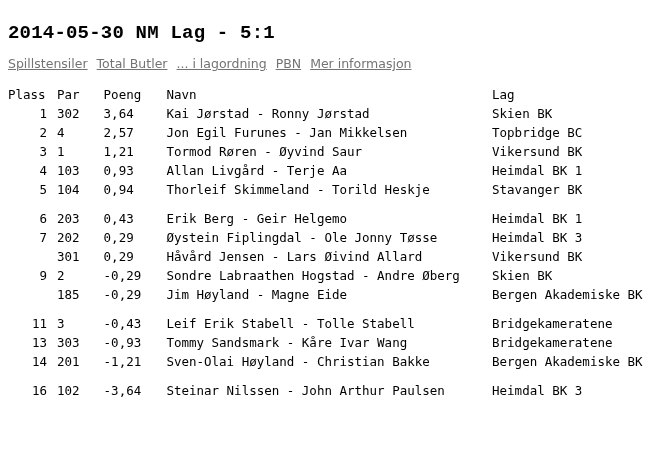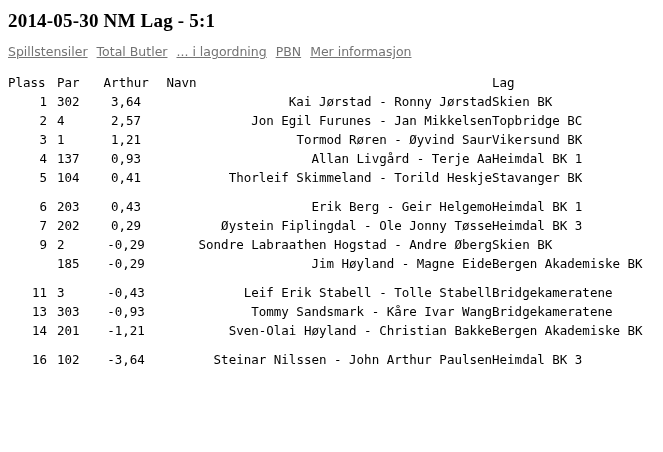--- a/index.html
+++ b/index.html
@@ -12,25 +12,25 @@
     height: 452px;
     overflow: hidden;
     font-family: "DejaVu Sans Mono", monospace;
     color: #000000;
   }
   .page {
     padding: 10px 0 0 8px;
     box-sizing: border-box;
   }
   .title {
-    font-family: Liberation Serif, serif;
+    font-family: Liberation Mono, monospace;
     font-size: 19px;
     font-weight: bold;
     letter-spacing: 0.2px;
-    margin: 0 0 12px 0;
+    margin: 12px 0 12px 0;
     color: #000;
   }
   .links {
     font-family: "DejaVu Sans", sans-serif;
     font-size: 12.5px;
     margin: 0 0 14px 0;
     white-space: nowrap;
   }
   .links a {
     color: #737373;
@@ -55,22 +55,22 @@
     padding: 0;
     margin-top: 48px;
   }
   table.results td {
     padding: 0;
     white-space: pre;
     vertical-align: top;
   }
   .c-plass { width: 44px; text-align: right; padding-right: 10px !important; }
   .c-par   { width: 40px; text-align: left; padding-right: 12px !important; }
-  .c-poeng { width: 48px; text-align: center; padding-right: 18px !important; }
-  .c-navn  { width: 340px; text-align: right; }
+  .c-poeng { width: 48px; text-align: left; padding-right: 18px !important; }
+  .c-navn  { width: 340px; }
   .c-lag   { width: 180px; }
   th.c-plass, th.c-par, th.c-poeng { text-align: left; padding-right: 0 !important; }
   th.c-plass { width: 44px; }
   tr.gap td { height: 10px; line-height: 10px; font-size: 1px; }
   .hdr-row th { padding-bottom: 10px; }
 </style>
 </head>
 <body>
 
 <div class="page">
@@ -78,21 +78,21 @@
   <h1 class="title">2014-05-30  NM Lag - 5:1</h1>
 
   <div class="links"><a href="#">Spillstensiler</a><a href="#">Total Butler</a><a href="#">... i lagordning</a><a href="#">PBN</a><a href="#">Mer informasjon</a></div>
 
 
   <table class="results">
     <thead>
       <tr class="hdr-row">
         <th class="c-plass">Plass</th>
         <th class="c-par">Par</th>
-        <th class="c-poeng">Arthur</th>
+        <th class="c-poeng">Poeng</th>
         <th class="c-navn">Navn</th>
         <th class="c-lag">Lag</th>
       </tr>
     </thead>
     <tbody id="results-body">
         <tr>
           <td class="c-plass">1</td>
           <td class="c-par">302</td>
           <td class="c-poeng">3,64</td>
           <td class="c-navn">Kai Jørstad - Ronny Jørstad</td>
@@ -107,29 +107,29 @@
         </tr>
         <tr>
           <td class="c-plass">3</td>
           <td class="c-par">1</td>
           <td class="c-poeng">1,21</td>
           <td class="c-navn">Tormod Røren - Øyvind Saur</td>
           <td class="c-lag">Vikersund BK</td>
         </tr>
         <tr>
           <td class="c-plass">4</td>
-          <td class="c-par">137</td>
+          <td class="c-par">103</td>
           <td class="c-poeng">0,93</td>
           <td class="c-navn">Allan Livgård - Terje Aa</td>
           <td class="c-lag">Heimdal BK 1</td>
         </tr>
         <tr>
           <td class="c-plass">5</td>
           <td class="c-par">104</td>
-          <td class="c-poeng">0,41</td>
+          <td class="c-poeng">0,94</td>
           <td class="c-navn">Thorleif Skimmeland - Torild Heskje</td>
           <td class="c-lag">Stavanger BK</td>
         </tr>
         <tr class="gap">
           <td colspan="5">&nbsp;</td>
         </tr>
         <tr>
           <td class="c-plass">6</td>
           <td class="c-par">203</td>
           <td class="c-poeng">0,43</td>
@@ -137,20 +137,27 @@
           <td class="c-lag">Heimdal BK 1</td>
         </tr>
         <tr>
           <td class="c-plass">7</td>
           <td class="c-par">202</td>
           <td class="c-poeng">0,29</td>
           <td class="c-navn">Øystein Fiplingdal - Ole Jonny Tøsse</td>
           <td class="c-lag">Heimdal BK 3</td>
         </tr>
         <tr>
+          <td class="c-plass"></td>
+          <td class="c-par">301</td>
+          <td class="c-poeng">0,29</td>
+          <td class="c-navn">Håvård Jensen - Lars Øivind Allard</td>
+          <td class="c-lag">Vikersund BK</td>
+        </tr>
+        <tr>
           <td class="c-plass">9</td>
           <td class="c-par">2</td>
           <td class="c-poeng">-0,29</td>
           <td class="c-navn">Sondre Labraathen Hogstad - Andre Øberg</td>
           <td class="c-lag">Skien BK</td>
         </tr>
         <tr>
           <td class="c-plass"></td>
           <td class="c-par">185</td>
           <td class="c-poeng">-0,29</td>

